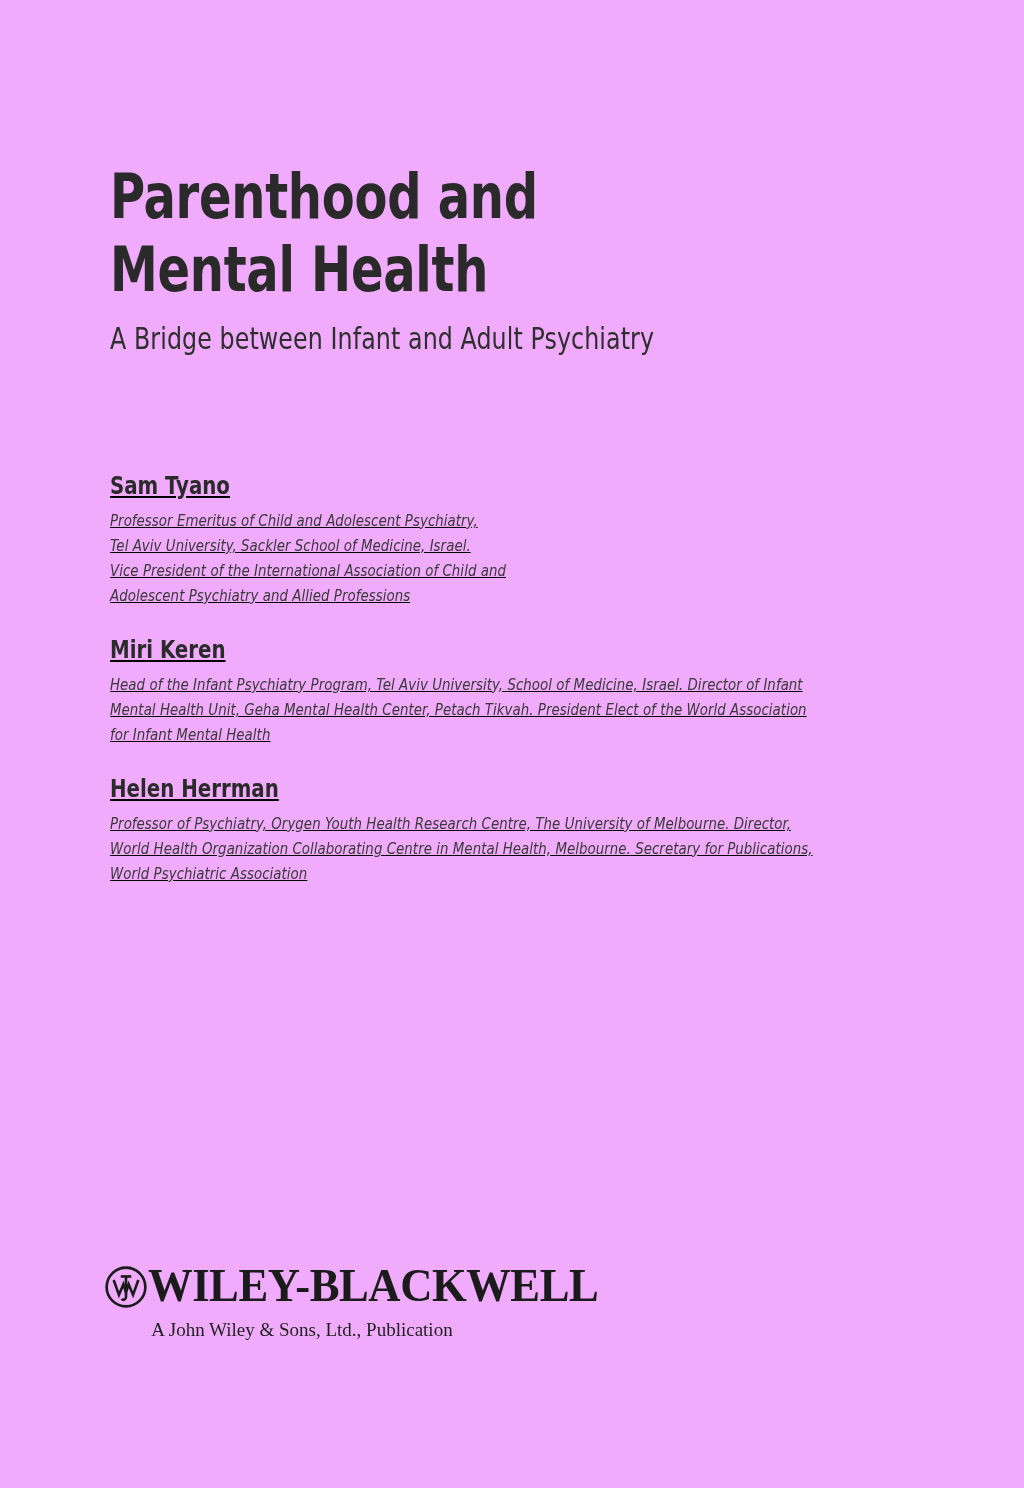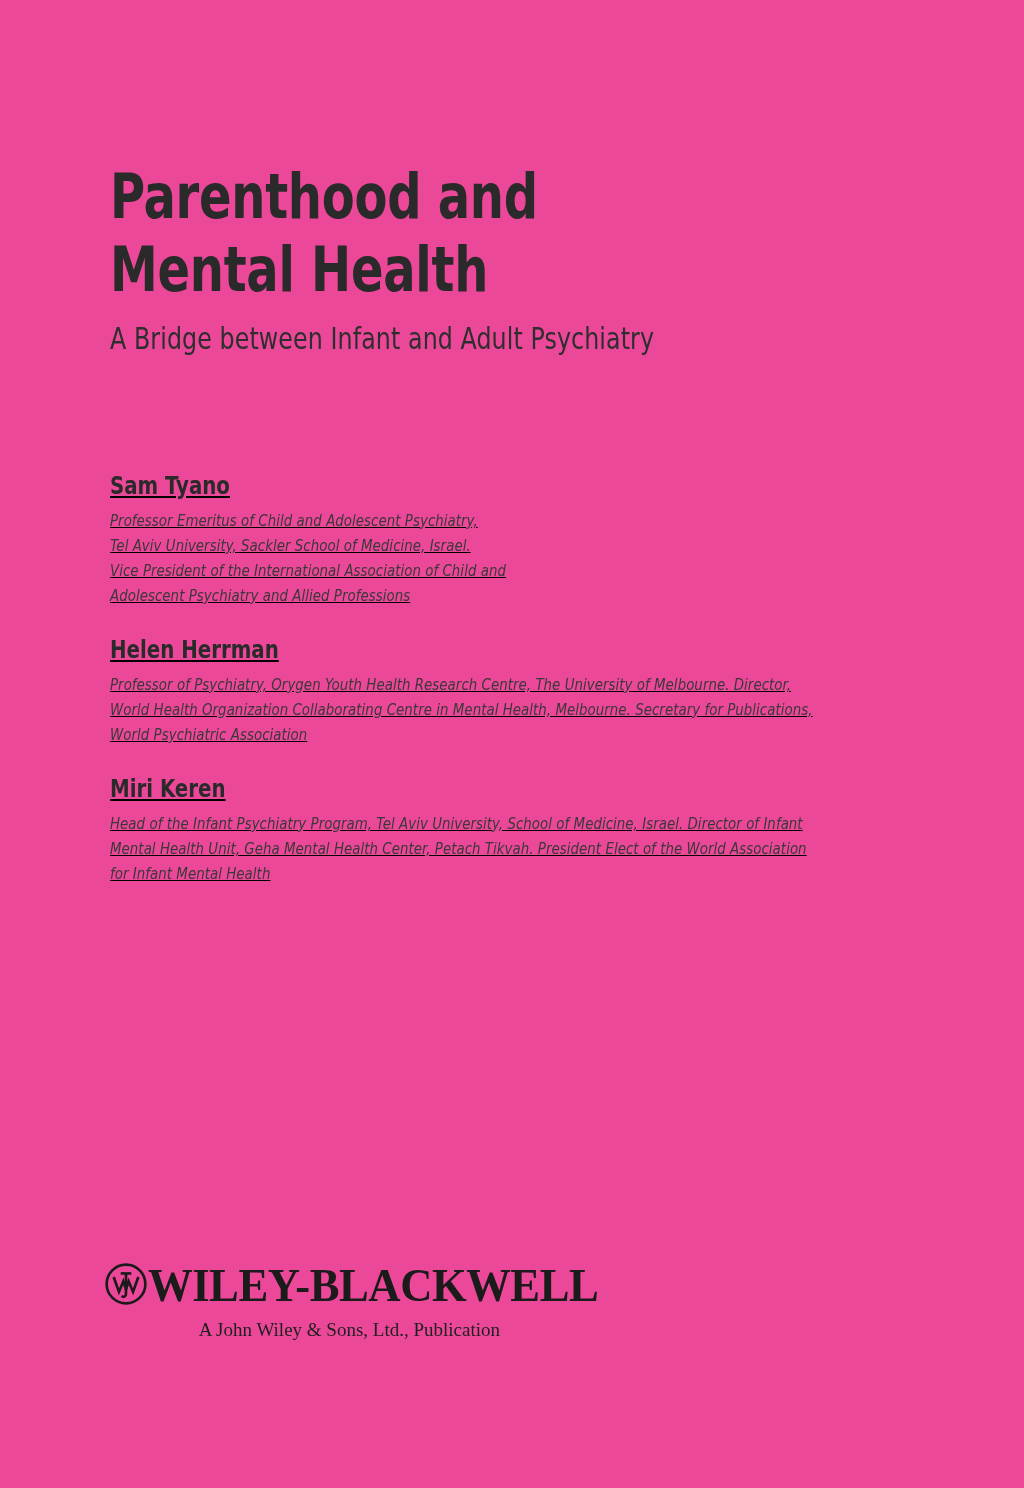--- a/index.html
+++ b/index.html
@@ -9,21 +9,21 @@
     background: #ffffff;
   }
   body {
     font-family: "Liberation Sans", sans-serif;
     -webkit-font-smoothing: antialiased;
   }
   .page {
     position: relative;
     width: 1024px;
     height: 1488px;
-    background: #ec4899;
+    background: #f0abfc;
     overflow: hidden;
     box-sizing: border-box;
   }
 
   
   .title-block {
     position: absolute;
     left: 110px;
     top: 160px;
     width: 820px;
@@ -92,21 +92,21 @@
 
   
   .publisher {
     position: absolute;
     left: 104px;
     top: 1262px;
     width: 420px;
   }
   .publisher-logo-row {
     display: flex;
-    align-items: flex-start;
+    align-items: flex-end;
     gap: 0px;
   }
   .publisher-mark {
     width: 44px;
     height: 44px;
     flex: 0 0 auto;
     display: block;
   }
   .publisher-wordmark {
     color: #1b1b1b;
@@ -119,21 +119,21 @@
     transform-origin: left center;
     white-space: nowrap;
   }
   .publisher-tagline {
     margin: 10px 0 0 0;
     color: #1f1f1f;
     font-family: "Liberation Serif", "DejaVu Serif", serif;
     font-weight: 400;
     font-size: 19px;
     line-height: 1.2;
-    text-align: right;
+    text-align: center;
     width: 396px;
     white-space: nowrap;
   }
 </style>
 </head>
 <body>
 
 <div class="page">
 
   <div class="title-block">
@@ -146,27 +146,27 @@
 
     <div class="author-block">
       <div class="author-name">Sam Tyano</div>
       <div class="author-affil">Professor Emeritus of Child and Adolescent Psychiatry,
 Tel Aviv University, Sackler School of Medicine, Israel.
 Vice President of the International Association of Child and
 Adolescent Psychiatry and Allied Professions</div>
     </div>
 
     <div class="author-block">
-      <div class="author-name">Helen Herrman</div>
-      <div class="author-affil">Professor of Psychiatry, Orygen Youth Health Research Centre, The University of Melbourne. Director, World Health Organization Collaborating Centre in Mental Health, Melbourne. Secretary for Publications, World Psychiatric Association</div>
+      <div class="author-name">Miri Keren</div>
+      <div class="author-affil">Head of the Infant Psychiatry Program, Tel Aviv University, School of Medicine, Israel. Director of Infant Mental Health Unit, Geha Mental Health Center, Petach Tikvah. President Elect of the World Association for Infant Mental Health</div>
     </div>
 
     <div class="author-block">
-      <div class="author-name">Miri Keren</div>
-      <div class="author-affil">Head of the Infant Psychiatry Program, Tel Aviv University, School of Medicine, Israel. Director of Infant Mental Health Unit, Geha Mental Health Center, Petach Tikvah. President Elect of the World Association for Infant Mental Health</div>
+      <div class="author-name">Helen Herrman</div>
+      <div class="author-affil">Professor of Psychiatry, Orygen Youth Health Research Centre, The University of Melbourne. Director, World Health Organization Collaborating Centre in Mental Health, Melbourne. Secretary for Publications, World Psychiatric Association</div>
     </div>
 
 
   </div>
 
   <div class="publisher">
     <div class="publisher-logo-row">
       <svg class="publisher-mark" viewBox="0 0 100 100">
         <circle cx="50" cy="50" r="44" fill="none" stroke="#1b1b1b" stroke-width="6"></circle>
 

